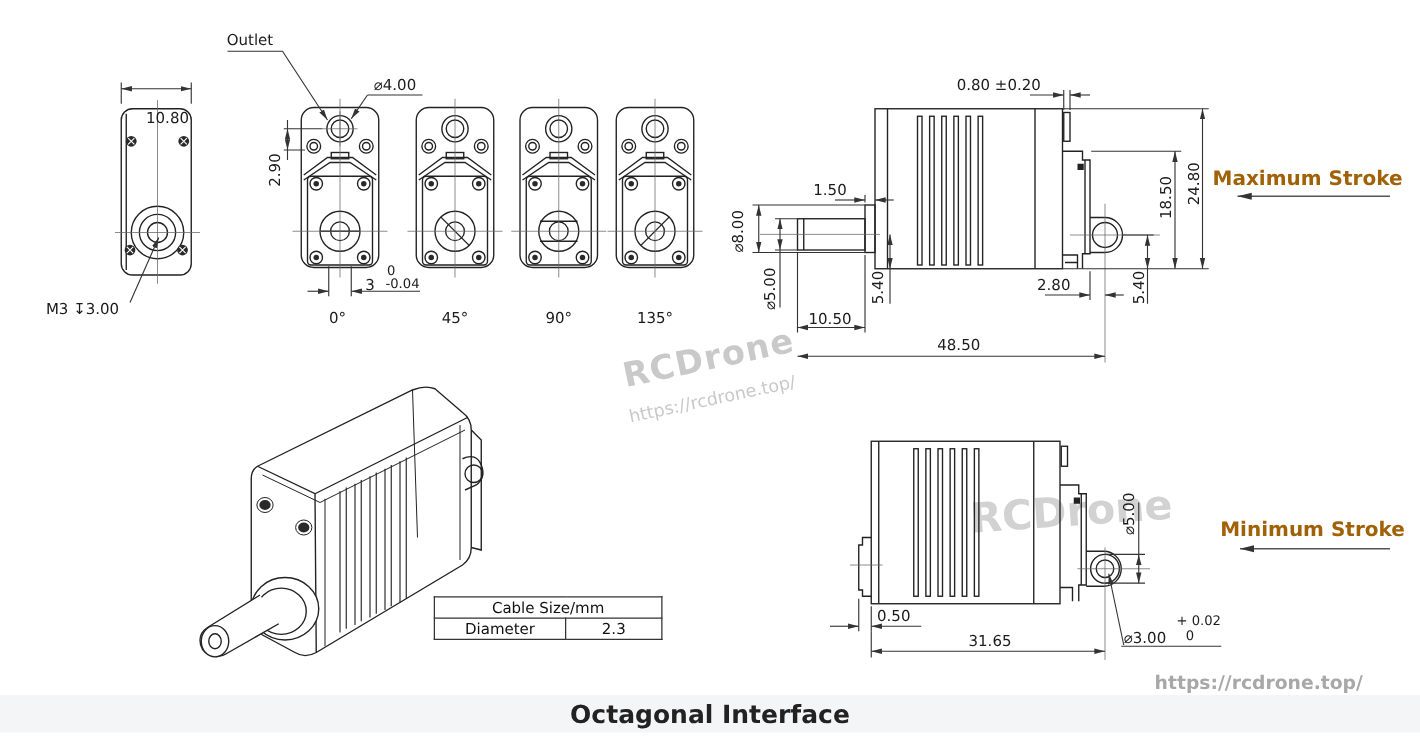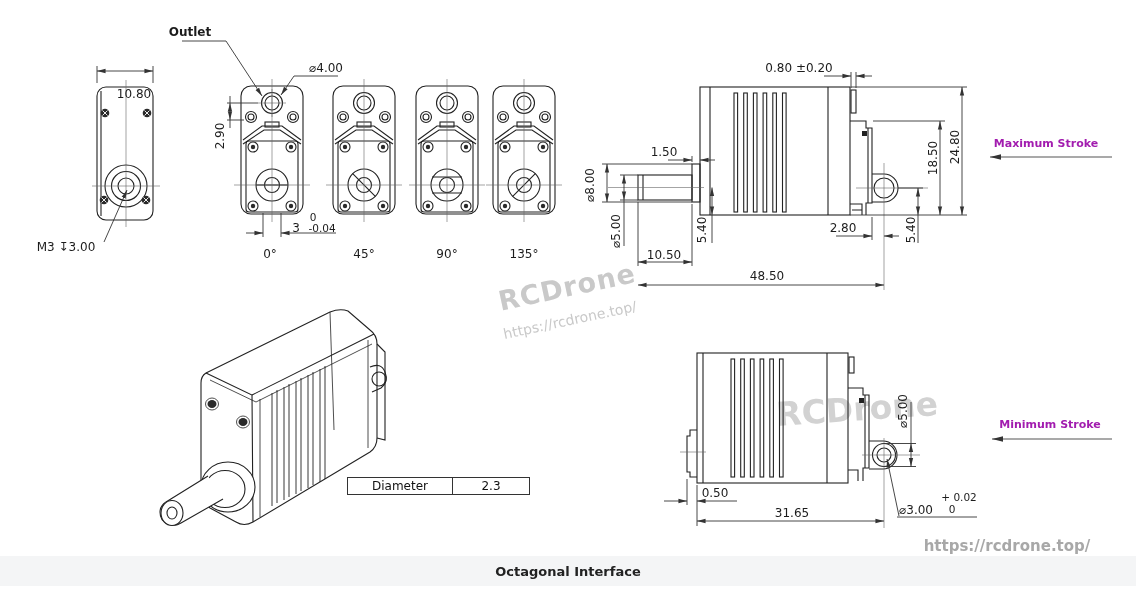--- a/index.html
+++ b/index.html
@@ -3,32 +3,32 @@
 <meta charset="utf-8">
 <style>
   html,body{margin:0;padding:0;background:#fff;}
   .stage{position:relative;width:1136px;height:592px;background:#ffffff;overflow:hidden;
          font-family:"DejaVu Sans",sans-serif;}
   svg{position:absolute;left:0;top:0;}
   .lbl{position:absolute;font:12px "DejaVu Sans",sans-serif;color:#1c1c1c;
        white-space:nowrap;transform:translate(-50%,-50%);line-height:1;}
   .rot{transform:translate(-50%,-50%) rotate(-90deg);}
   .tol{font-size:10.5px;}
-  .stroke-lbl{font-weight:bold;font-size:11px;color:#a21caf;}
+  .stroke-lbl{font-weight:bold;font-size:16px;color:#a16207;}
   .wm{position:absolute;color:#c9c9c9;white-space:nowrap;transform:translate(-50%,-50%) rotate(-12deg);}
   .wm-brand{font-size:27px;font-weight:bold;letter-spacing:1px;}
   .wm-url{font-size:14px;}
   .wm-flat{transform:translate(-50%,-50%) rotate(-4deg);font-size:33px;font-weight:bold;color:#d2d2d2;}
   .wm-br{position:absolute;transform:translate(-50%,-50%);font-size:15px;font-weight:bold;color:#a8a8a8;}
   .cable-table{position:absolute;left:347px;top:477px;border-collapse:collapse;
                font:12px "DejaVu Sans",sans-serif;color:#111;}
   .cable-table td{border:1.2px solid #333;text-align:center;padding:0 6px;height:16px;}
   .footer{position:absolute;left:0;top:556px;width:1136px;height:30px;background:#f4f5f6;
           display:flex;align-items:center;justify-content:center;}
-  .footer-title{font-size:13px;font-weight:bold;color:#222;}
+  .footer-title{font-size:20px;font-weight:bold;color:#222;}
 </style>
 </head>
 <body>
 
 <div class="stage">
 
   <div class="wm wm-brand" style="left:567px;top:287px;">RCDrone</div>
   <div class="wm wm-url" style="left:570px;top:320px;">https://rcdrone.top/</div>
   <div class="wm wm-flat" style="left:857px;top:409px;">RCDrone</div>
 
@@ -316,22 +316,22 @@
       <ellipse cx="212" cy="404" rx="4.5" ry="4"></ellipse>
       <ellipse cx="243" cy="422" rx="4.5" ry="4"></ellipse>
     </g>
     <g fill="none" stroke="#222" stroke-width="0.8">
       <ellipse cx="212" cy="404" rx="6.5" ry="6"></ellipse>
       <ellipse cx="243" cy="422" rx="6.5" ry="6"></ellipse>
     </g>
   </svg>
 
   <div class="lbl" style="left:134px;top:61px;margin-top:33px;">10.80</div>
-  <div class="lbl" style="left:190px;top:32px;font-weight:bold;">Outlet</div>
-  <div class="lbl" style="left:326px;top:68px;">⌀4.00</div>
+  <div class="lbl" style="left:200px;top:32px;font-weight:normal;">Outlet</div>
+  <div class="lbl" style="left:316px;top:68px;">⌀4.00</div>
   <div class="lbl rot" style="left:220px;top:136px;">2.90</div>
   <div class="lbl" style="left:66px;top:247px;">M3 ↧3.00</div>
   <div class="lbl" style="left:296px;top:228px;">3</div>
   <div class="lbl tol" style="left:313px;top:217px;">0</div>
   <div class="lbl tol" style="left:322px;top:228px;">-0.04</div>
   <div class="lbl" style="left:270px;top:254px;">0°</div>
   <div class="lbl" style="left:364px;top:254px;text-align:center;">45°</div>
   <div class="lbl" style="left:447px;top:254px;">90°</div>
   <div class="lbl" style="left:524px;top:254px;">135°</div>
 
@@ -354,20 +354,23 @@
   <div class="lbl tol" style="left:959px;top:497px;">+ 0.02</div>
   <div class="lbl tol" style="left:952px;top:509px;">0</div>
   <div class="lbl rot" style="left:903px;top:411px;">⌀5.00</div>
   <div class="lbl stroke-lbl" style="left:1050px;top:424px;">Minimum Stroke</div>
 
   <div class="wm-br" style="left:1007px;top:546px;">https://rcdrone.top/</div>
 
   <table class="cable-table">
     <tbody>
       <tr>
+          <td colspan="2">Cable Size/mm</td>
+        </tr>
+      <tr>
         <td style="width:92px;">Diameter</td>
         <td style="width:64px;">2.3</td>
       </tr>
     </tbody>
   </table>
 
   <div class="footer">
     <span class="footer-title">Octagonal Interface</span>
   </div>
 </div>

